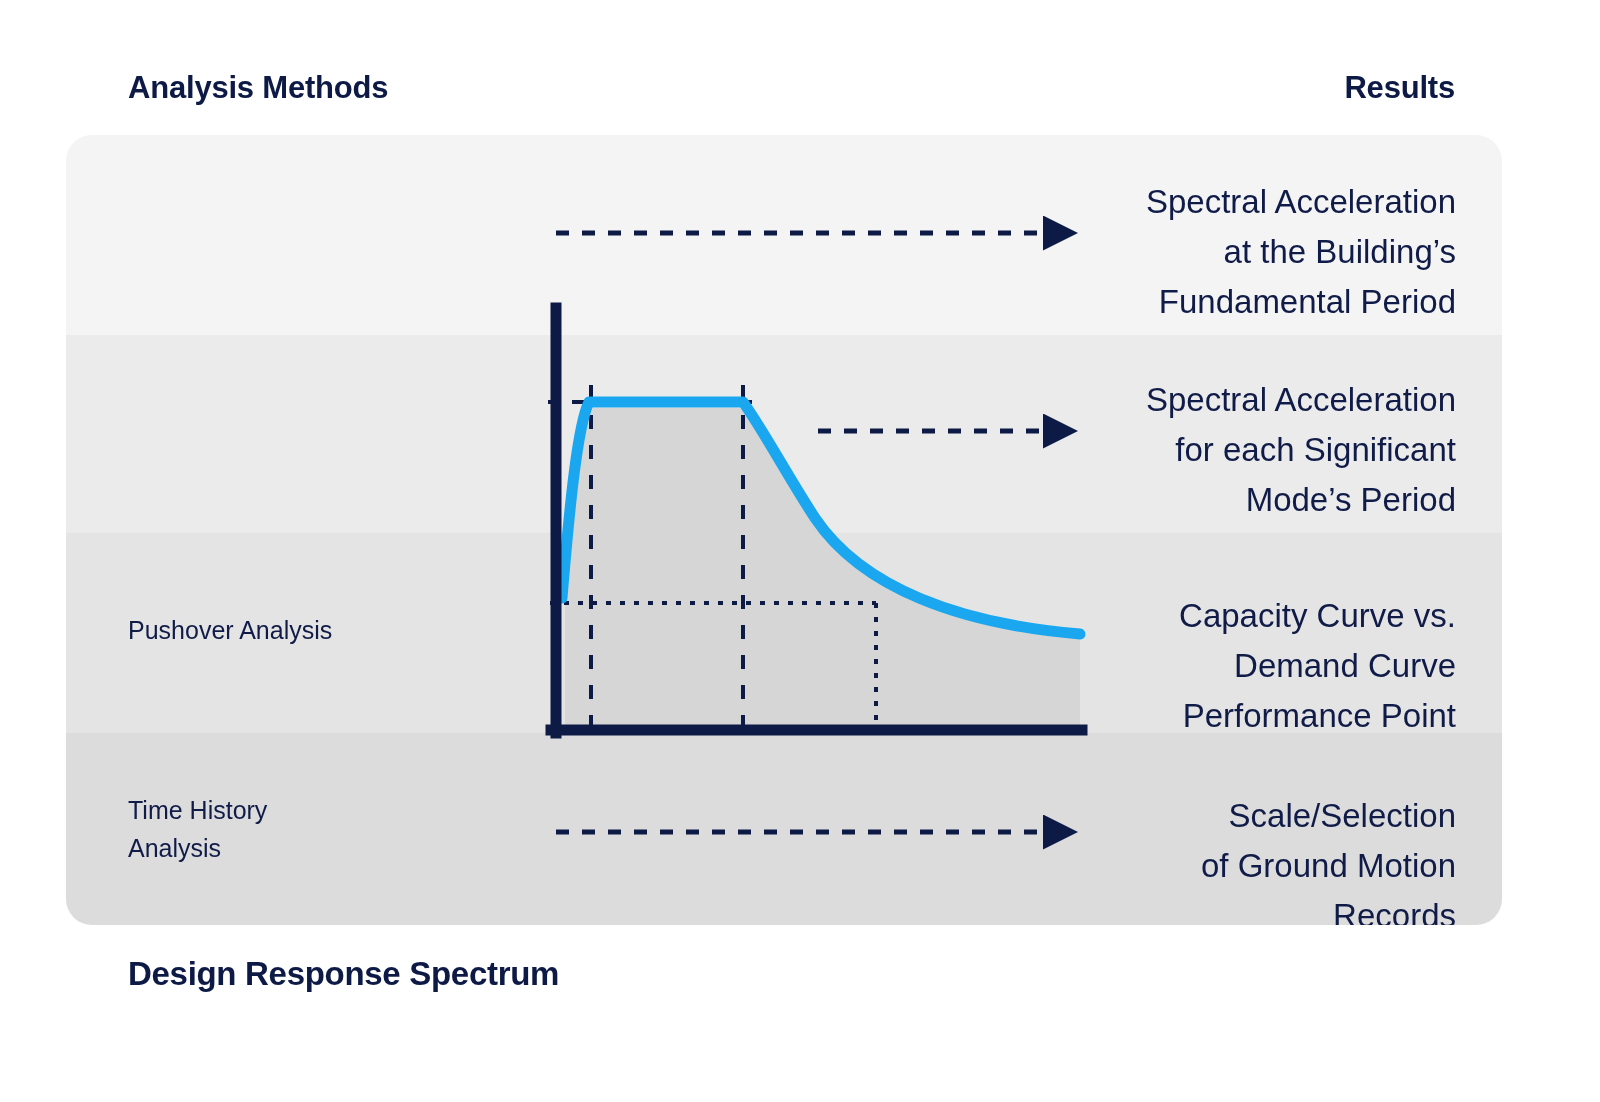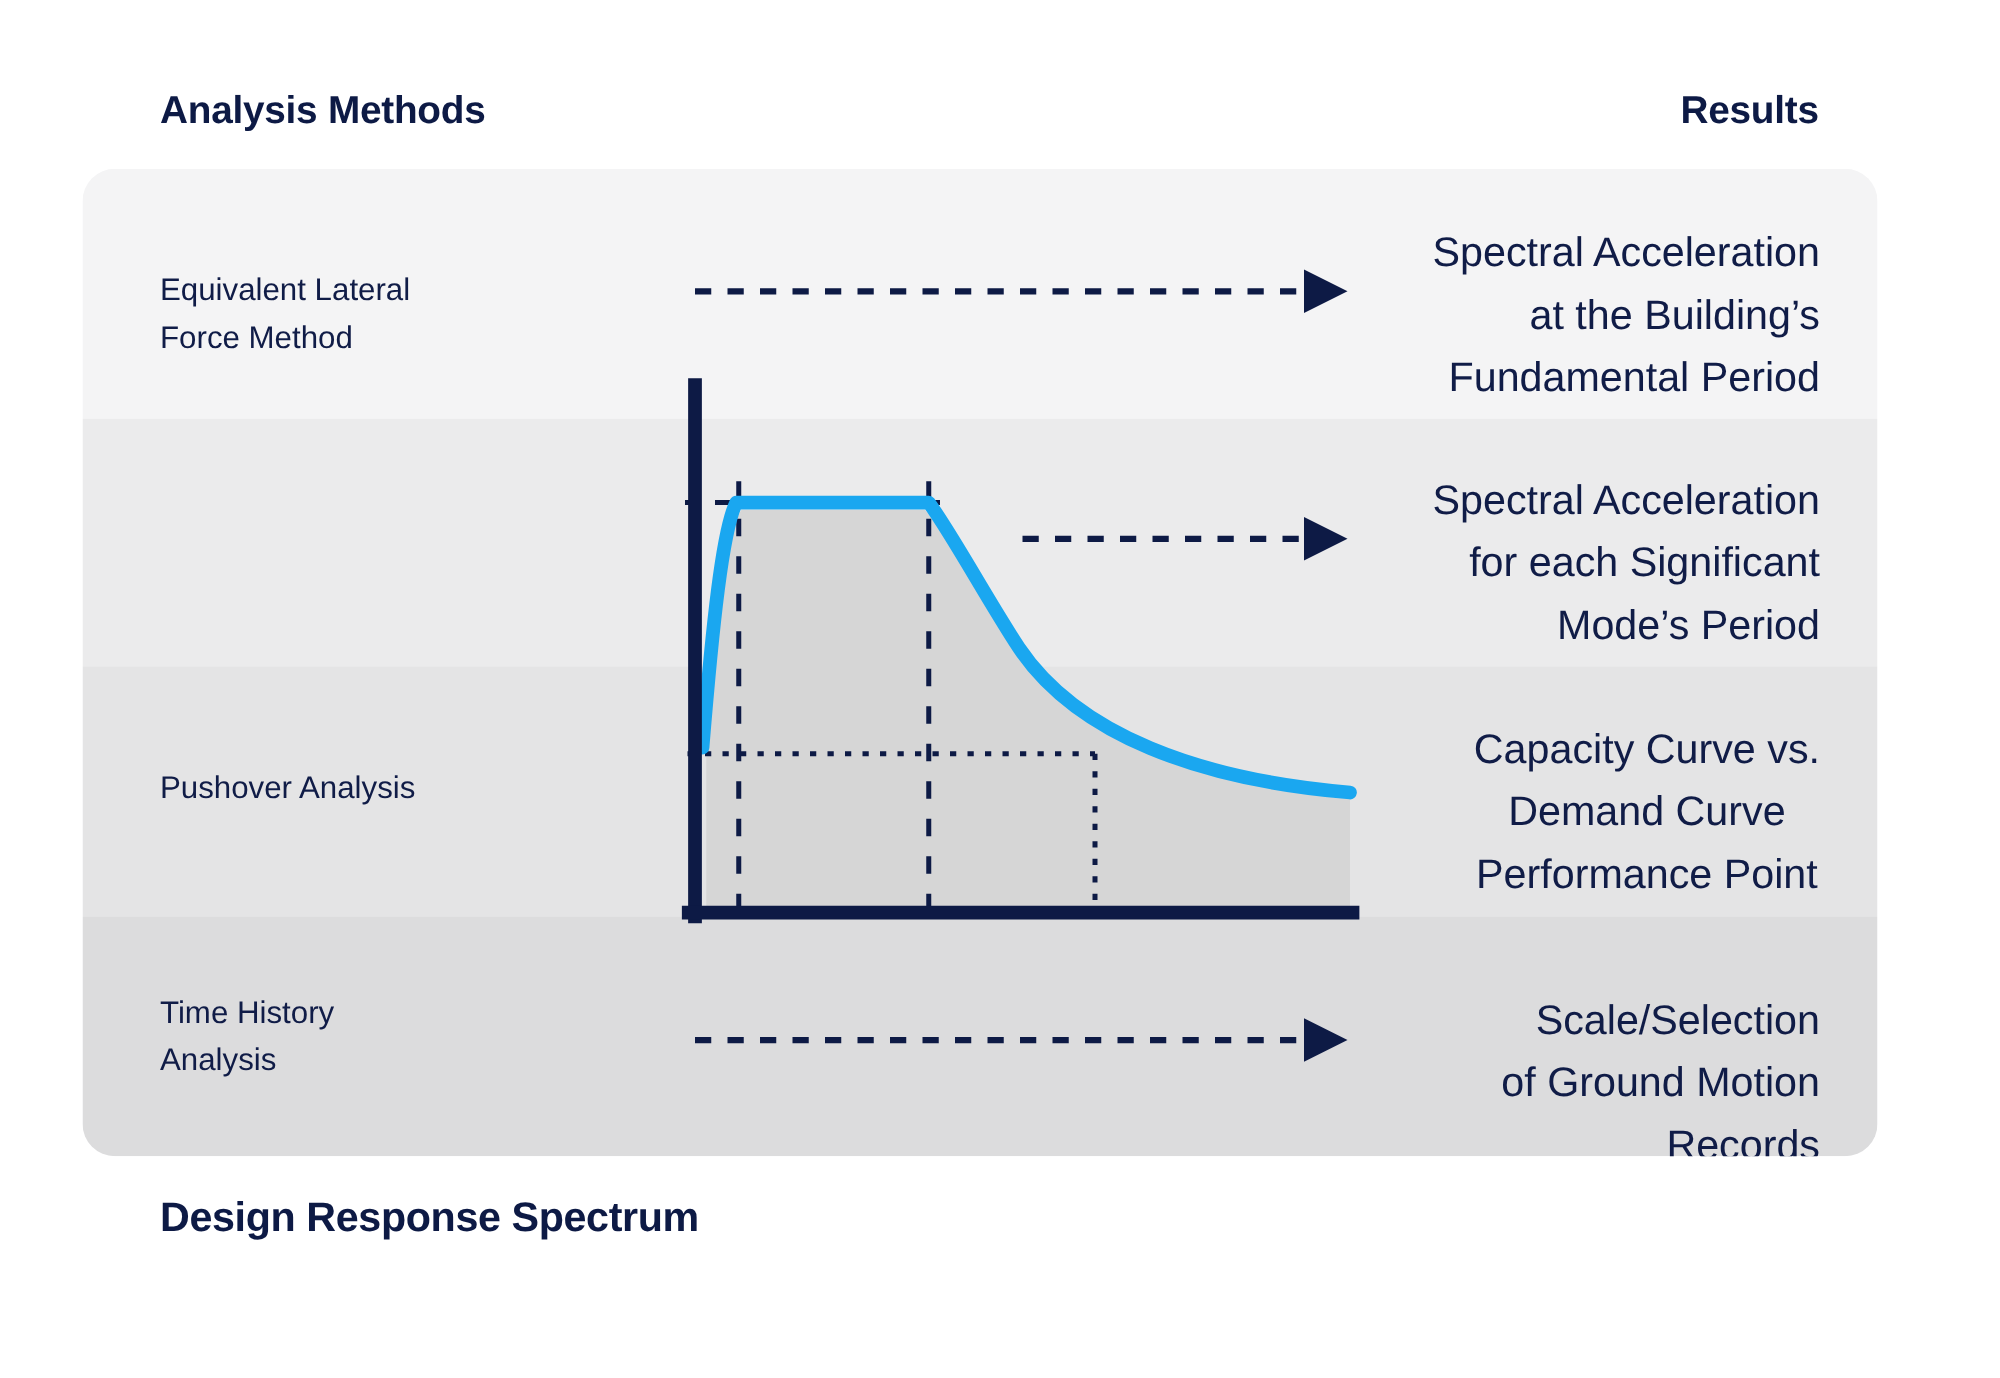--- a/index.html
+++ b/index.html
@@ -103,32 +103,30 @@
 
   <div class="col-header" id="hdr-methods">Analysis Methods</div>
   <div class="col-header" id="hdr-results">Results</div>
 
   <div class="panel">
     <div class="row row-0"></div>
     <div class="row row-1"></div>
     <div class="row row-2"></div>
     <div class="row row-3"></div>
 
-    <div class="method-label" style="top:78px;">Equivalent Lateral
-Force Method</div>
     <div class="result-label" style="top:42px;">Spectral Acceleration
 at the Building’s
 Fundamental Period</div>
 
     <div class="result-label" style="top:240px;">Spectral Acceleration
 for each Significant
 Mode’s Period</div>
 
     <div class="method-label" style="top:476px;">Pushover Analysis</div>
-    <div class="result-label" style="top:439px;text-align:center;">Capacity Curve vs.
+    <div class="result-label" style="top:456px;">Capacity Curve vs.
 Demand Curve
 Performance Point</div>
 
     <div class="method-label" style="top:656px;">Time History
 Analysis</div>
     <div class="result-label" style="top:656px;">Scale/Selection
 of Ground Motion
 Records</div>
   </div>
 

